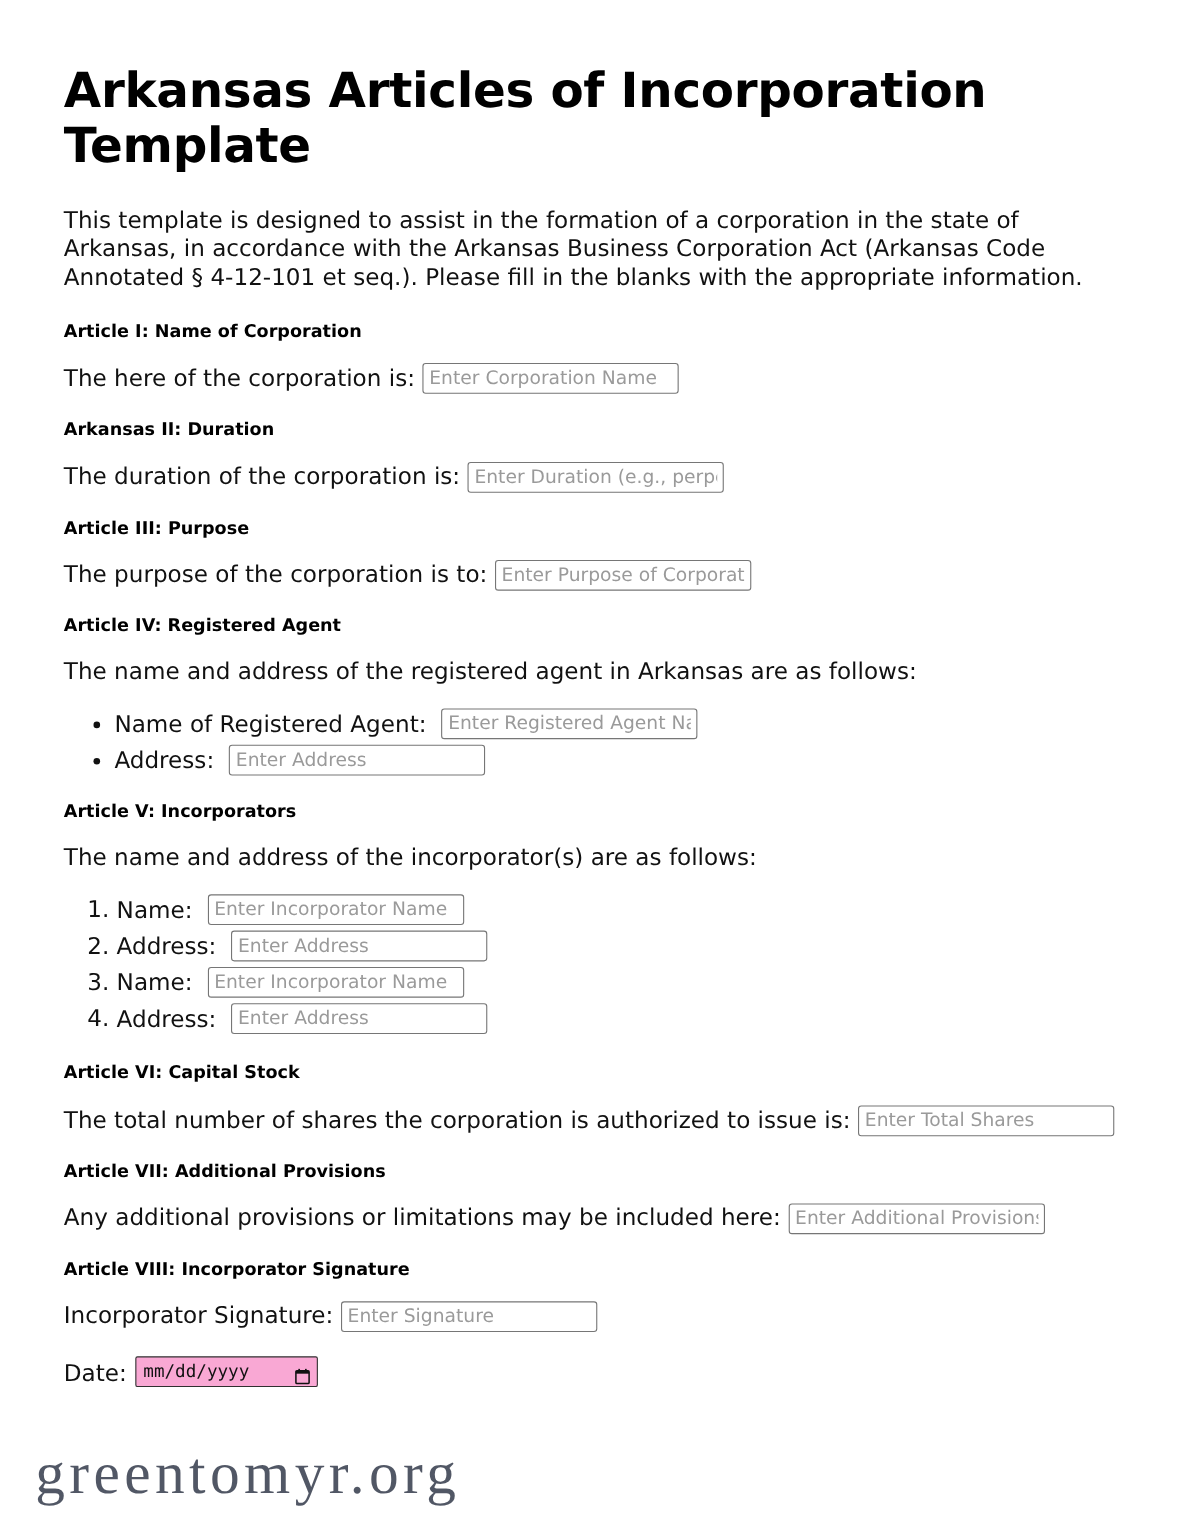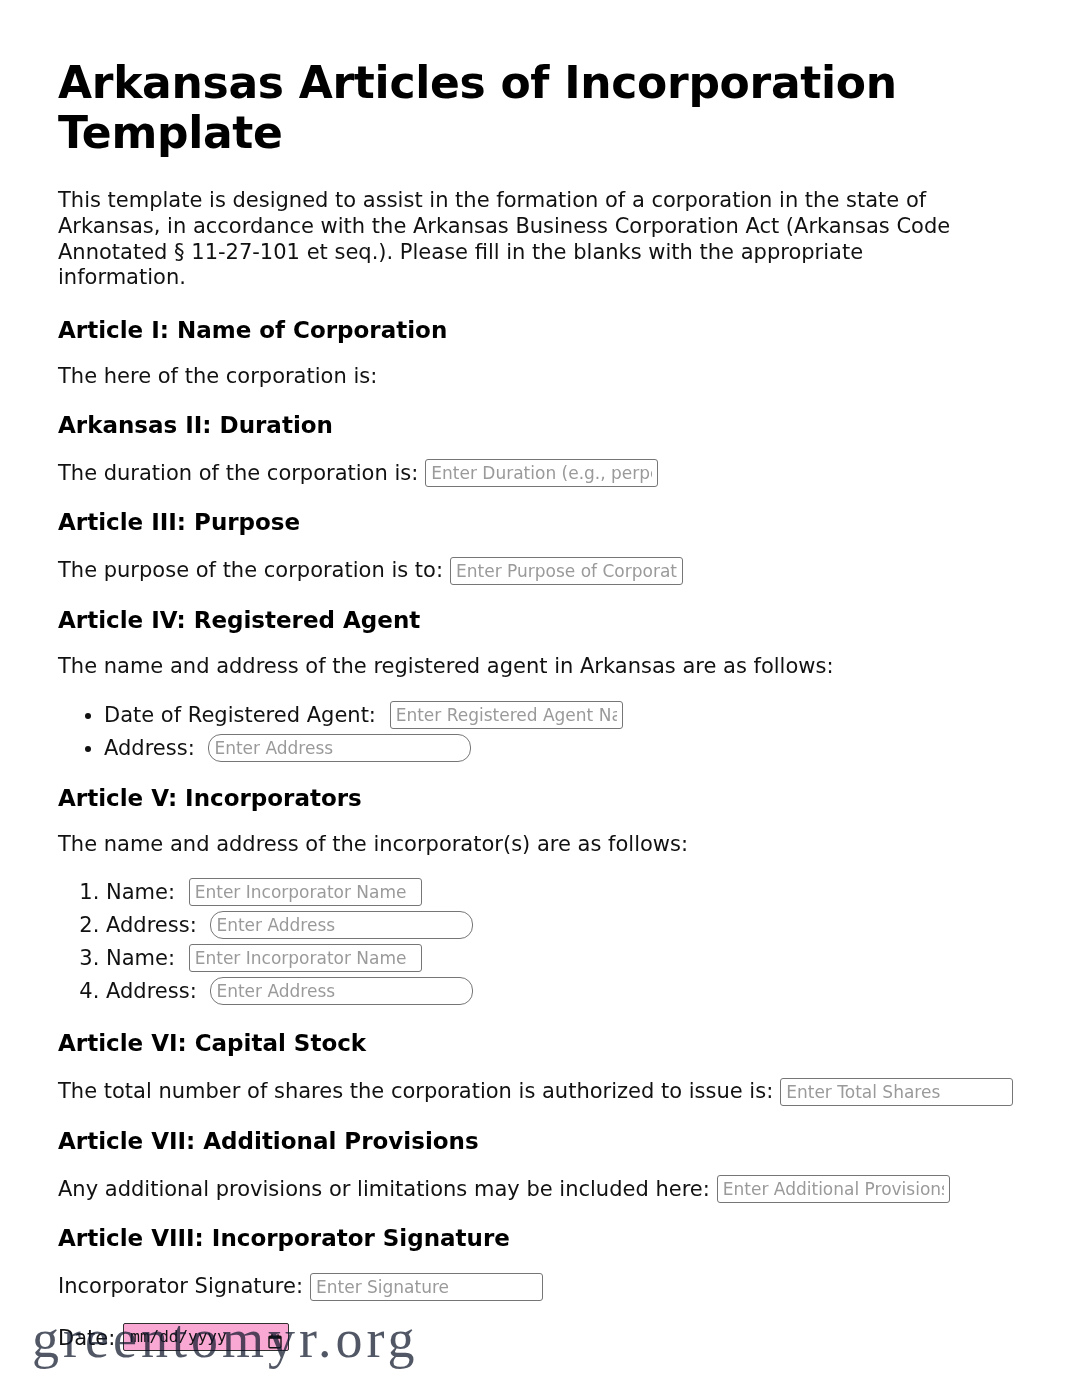--- a/index.html
+++ b/index.html
@@ -38,21 +38,21 @@
 
   p.intro {
     font-size: 21px;
     line-height: 1.22;
     margin: 0 0 26px 0;
     max-width: 935px;
     color: #111111;
   }
 
   h2.article-heading {
-    font-size: 23px;
+    font-size: 16px;
     font-weight: bold;
     line-height: 1.2;
     margin: 0 0 20px 0;
     color: #000000;
   }
 
   p.article-line {
     font-size: 21px;
     line-height: 1.2;
     margin: 0 0 22px 0;
@@ -82,21 +82,21 @@
   }
   .tin::placeholder {
     color: #9a9a9a;
     opacity: 1;
   }
 
   .w-corp   { width: 233px; }
   .w-dur    { width: 233px; }
   .w-purp   { width: 233px; }
   .w-agent  { width: 233px; }
-  .w-addr   { width: 263px; border-radius: 13px; }
+  .w-addr   { width: 233px; }
   .w-incname{ width: 233px; }
   .w-shares { width: 233px; }
   .w-prov   { width: 233px; }
   .w-sig    { width: 233px; }
 
   ul.agent-list {
     list-style: disc;
     margin: 0 0 22px 0;
     padding-left: 46px;
   }
@@ -174,46 +174,47 @@
     white-space: nowrap;
   }
 </style>
 </head>
 <body>
 
 <div class="page">
 
   <h1 class="doc-title">Arkansas Articles of Incorporation Template</h1>
 
-  <p class="intro">This template is designed to assist in the formation of a corporation in the state of Arkansas, in accordance with the Arkansas Business Corporation Act (Arkansas Code Annotated § 11-27-101 et seq.). Please fill in the blanks with the appropriate information.</p>
+  <p class="intro">This template is designed to assist in the formation of a corporation in the state of Arkansas, in accordance with the Arkansas Business Corporation Act (Arkansas Code Annotated § 4-12-101 et seq.). Please fill in the blanks with the appropriate information.</p>
 
   <h2 class="article-heading">Article I: Name of Corporation</h2>
   <p class="article-line">
     <span class="label-text">The here of the corporation is:</span>
+    <input class="tin w-corp" type="text" placeholder="Enter Corporation Name" style="">
   </p>
 
   <h2 class="article-heading">Arkansas II: Duration</h2>
   <p class="article-line">
     <span class="label-text">The duration of the corporation is:</span>
     <input class="tin w-dur" type="text" placeholder="Enter Duration (e.g., perpetual)" style="">
   </p>
 
   <h2 class="article-heading">Article III: Purpose</h2>
   <p class="article-line">
     <span class="label-text">The purpose of the corporation is to:</span>
     <input class="tin w-purp" type="text" placeholder="Enter Purpose of Corporation" style="">
   </p>
 
   <h2 class="article-heading">Article IV: Registered Agent</h2>
   <p class="article-line">
     <span class="label-text">The name and address of the registered agent in Arkansas are as follows:</span>
   </p>
   <ul class="agent-list">
     <li>
-      <span class="li-text">Date of Registered Agent:</span>
+      <span class="li-text">Name of Registered Agent:</span>
       <input class="tin w-agent" type="text" placeholder="Enter Registered Agent Name" style="">
     </li>
     <li>
       <span class="li-text">Address:</span>
       <input class="tin w-addr" type="text" placeholder="Enter Address" style="">
     </li>
   </ul>
 
   <h2 class="article-heading">Article V: Incorporators</h2>
   <p class="article-line">

